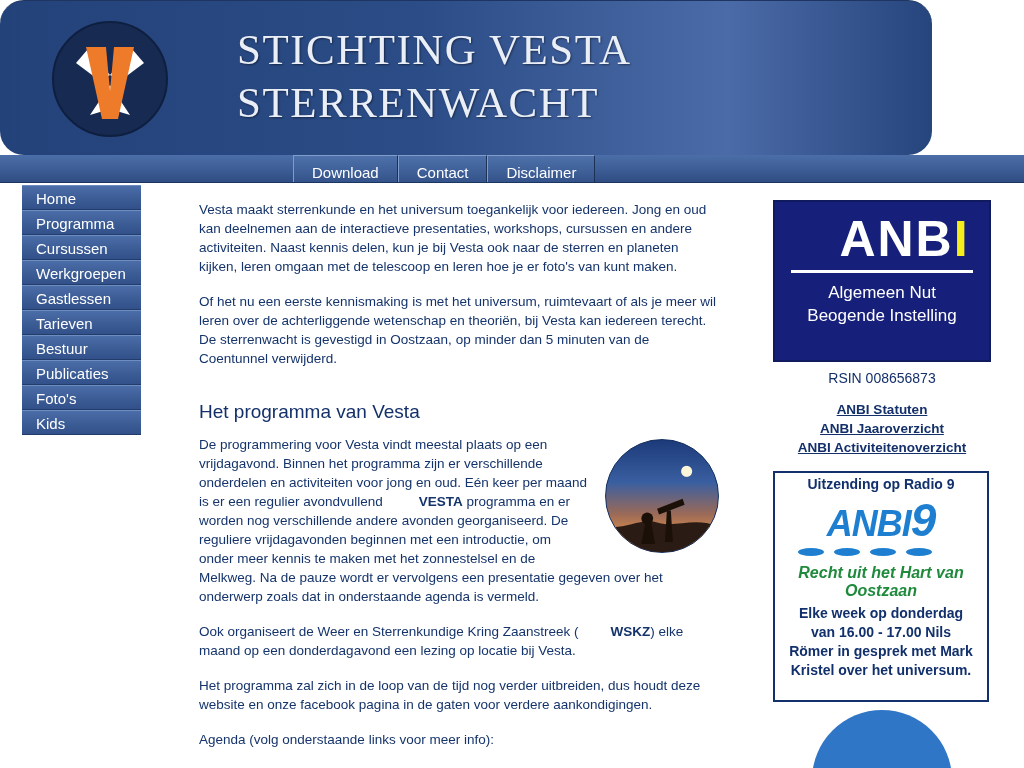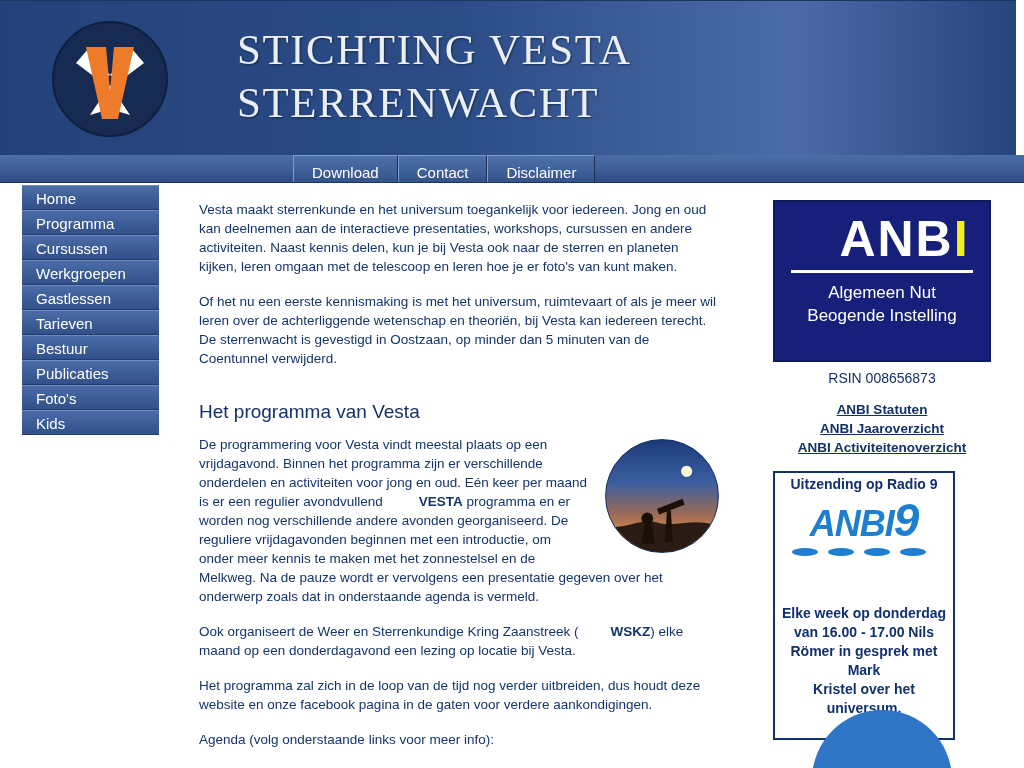--- a/index.html
+++ b/index.html
@@ -13,23 +13,24 @@
   #page {
     position: relative;
     width: 1024px; height: 768px;
     background: #ffffff;
     overflow: hidden;
   }
 
   
   .header {
     position: absolute; left: 0; top: 0;
-    width: 1016px; height: 155px;
+    width: 932px; height: 155px;
     background: linear-gradient(to right, #24427a 0%, #2b4c86 45%, #4b6ba8 78%, #26457d 100%);
     border-top: 1px solid #1d3560;
+    border-radius: 24px;
   }
   .header-inner {
     position: absolute; left: 22px; top: 0; right: 0; bottom: 0;
   }
   .logo-wrap {
     position: absolute; left: 30px; top: 20px;
     width: 120px; height: 116px;
   }
   .logo-circle {
     width: 116px; height: 116px;
@@ -75,21 +76,21 @@
     line-height: 19px;
     background: linear-gradient(to bottom, #4e71ab 0%, #3e5f97 60%, #35538b 100%);
     border-left: 1px solid #7f9ccb;
     border-right: 1px solid #1d3055;
     border-top: 1px solid #7f9ccb;
   }
 
   
   .sidebar {
     position: absolute; left: 22px; top: 185px;
-    width: 137px;
+    width: 119px;
     border-radius: 22px;
   }
   .sidebar a {
     display: block;
     color: #ffffff;
     text-decoration: none;
     font-size: 15px;
     padding: 4px 0 4px 14px;
     height: 25px;
     line-height: 17px;
@@ -177,21 +178,21 @@
   .anbi-links a {
     display: block;
     color: #14306a;
     font-size: 13.5px;
     font-weight: bold;
     text-decoration: underline;
     line-height: 19px;
   }
   .radio-box {
     margin-top: 14px;
-    width: 182px;
+    width: 216px;
     border: 2px solid #12306c;
     background: #ffffff;
     padding-bottom: 16px;
   }
   .radio-title {
     background: #ffffff;
     color: #12306c;
     font-weight: bold;
     font-size: 14px;
     padding: 3px 0 2px 0;
@@ -340,20 +341,21 @@
           <span>ANBI</span><span class="radio-9">9</span>
         </div>
         <svg width="200" height="16" viewBox="0 0 200 16" style="display:block;margin:0 auto;">
           <g fill="#1e7fd0">
             <ellipse cx="30" cy="8" rx="13" ry="4"></ellipse>
             <ellipse cx="66" cy="8" rx="13" ry="4"></ellipse>
             <ellipse cx="102" cy="8" rx="13" ry="4"></ellipse>
             <ellipse cx="138" cy="8" rx="13" ry="4"></ellipse>
           </g>
         </svg>
+        <div class="radio-tag">Recht uit het Hart van Oostzaan</div>
       </div>
       <div class="radio-sched">
         <div>Elke week op donderdag</div>
         <div>van 16.00 - 17.00 Nils</div>
         <div>Römer in gesprek met Mark</div>
         <div>Kristel over het universum.</div>
       </div>
     </div>
   </div>
 

